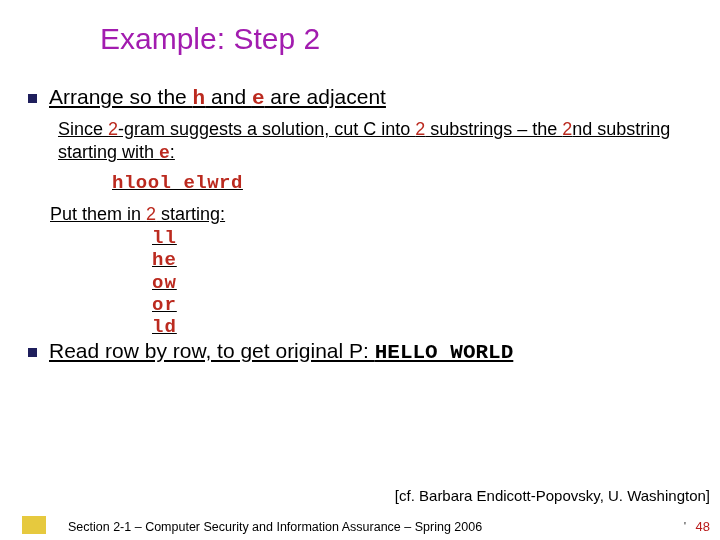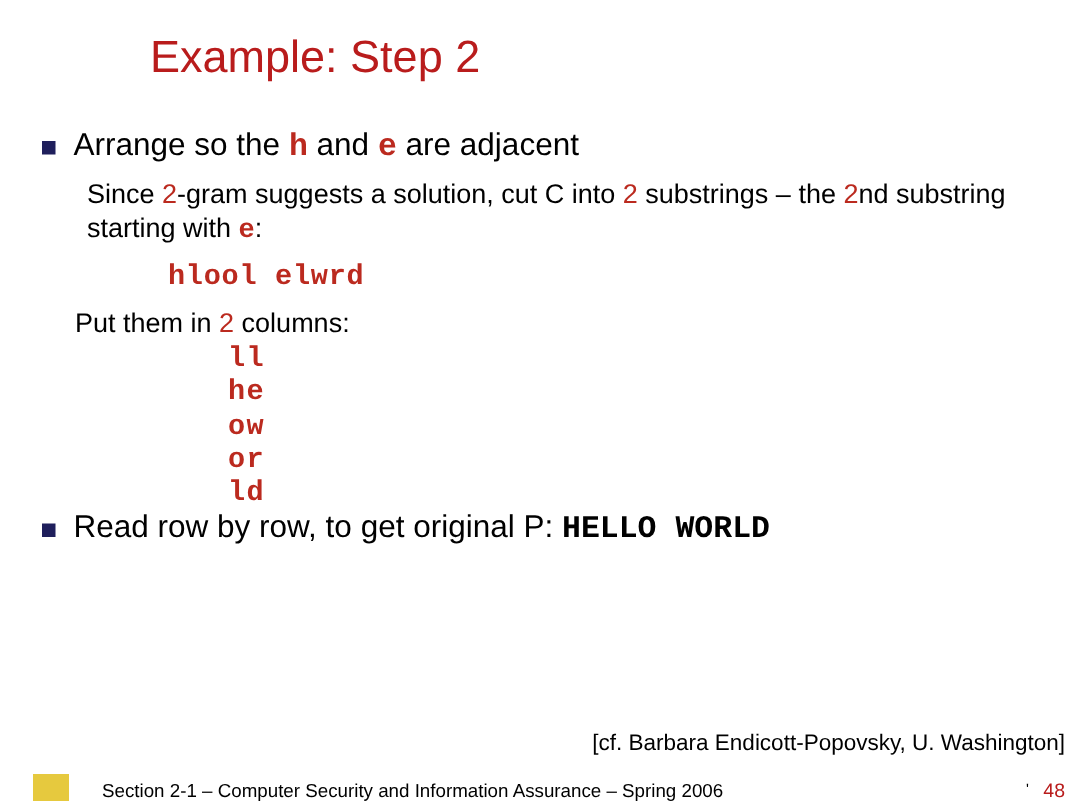--- a/index.html
+++ b/index.html
@@ -6,32 +6,33 @@
   body {
     width: 720px;
     height: 540px;
     background: #ffffff;
     font-family: Verdana, Arial, sans-serif;
     position: relative;
     overflow: hidden;
   }
   .title {
     font-size: 30px;
-    color: #b91c1c;
+    color: #a21caf;
     font-weight: normal;
     position: absolute;
     top: 22px;
     left: 100px;
     font-family: Verdana, sans-serif;
   }
   .content {
     position: absolute;
     top: 85px;
     left: 28px;
     right: 8px;
+    text-decoration: underline;
   }
   .bullet-line {
     display: flex;
     align-items: flex-start;
     margin-bottom: 6px;
   }
   .bullet-line.top { font-size: 21px; }
   .bullet-line.top2 { font-size: 21px; }
   .bullet-sq {
     width: 9px;
@@ -131,21 +132,21 @@
     </div>
   </div>
 
   <div class="subtext">
     <span>Since </span><span class="red">2</span><span>-gram suggests a solution, cut C into </span><span class="red">2</span><span> substrings – the </span><span class="red">2</span><span>nd substring starting with </span><span class="mono red">e</span><span>:</span>
   </div>
 
   <div class="codeblock">hlool elwrd</div>
 
   <div class="subtext2">
-    <span>Put them in </span><span class="red">2</span><span> columns:</span>
+    <span>Put them in </span><span class="red">2</span><span> starting:</span>
   </div>
 
   <div class="grid">
     <div>ll</div>
     <div>he</div>
     <div>ow</div>
     <div>or</div>
     <div>ld</div>
   </div>
 

